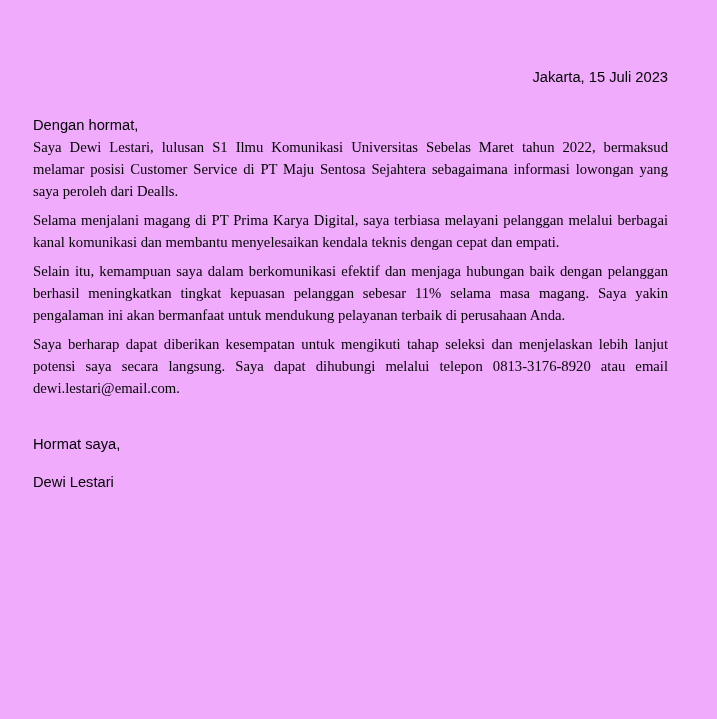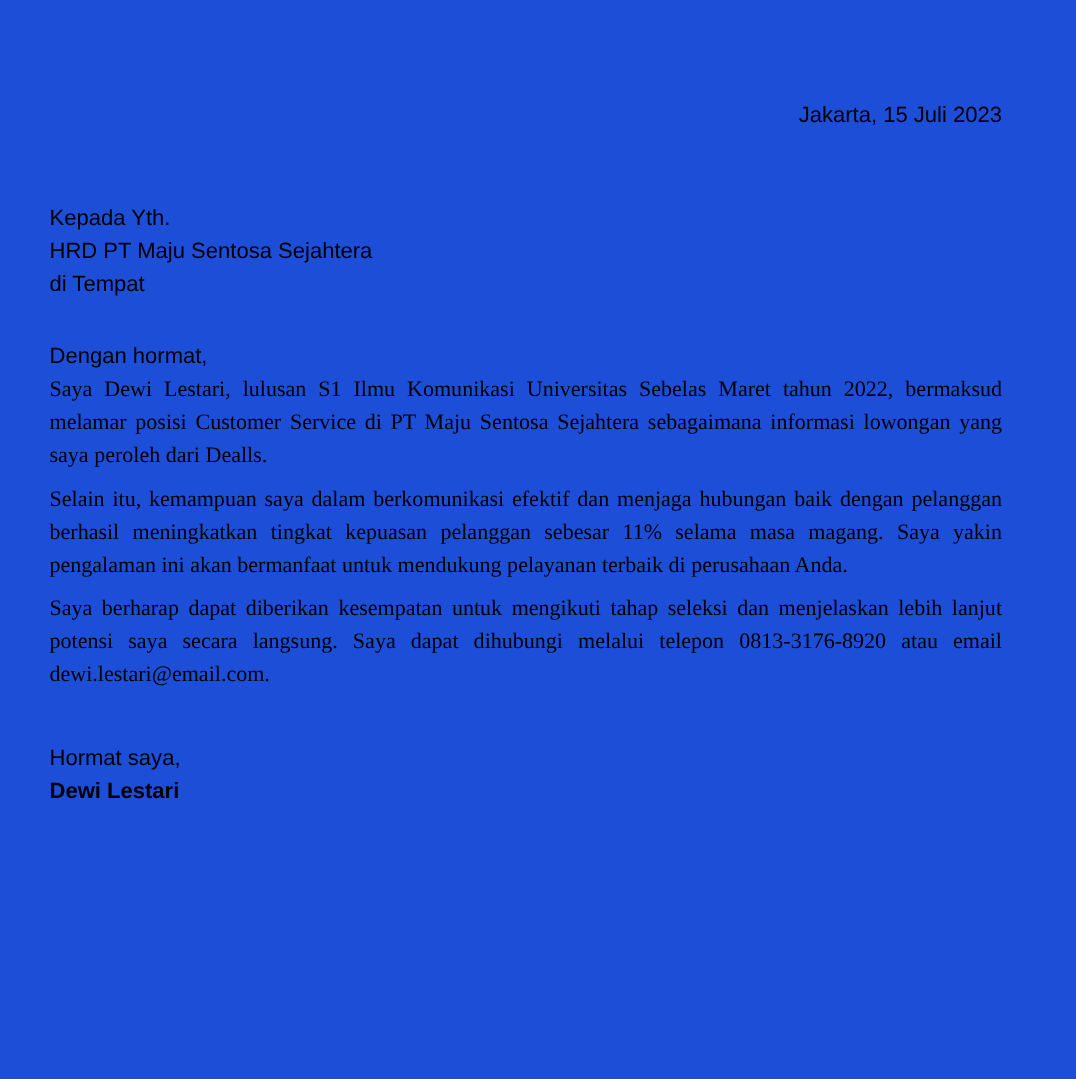--- a/index.html
+++ b/index.html
@@ -11,21 +11,21 @@
     width: 717px;
     height: 719px;
     overflow: hidden;
     font-family: "Liberation Sans", "DejaVu Sans", sans-serif;
     color: #000000;
   }
   .page {
     box-sizing: border-box;
     width: 717px;
     height: 719px;
-    background: #1d4ed8;
+    background: #f0abfc;
     padding: 66px 49px 0 33px;
   }
   .line {
     font-size: 14.7px;
     line-height: 22px;
     white-space: normal;
   }
   .date {
     text-align: right;
   }
@@ -41,40 +41,36 @@
     margin: 0;
     font-family: Liberation Serif, serif;
   }
   .p-gap {
     margin-top: 7px;
   }
   .closing {
     margin-top: 34px;
   }
   .signature {
-    font-weight: bold;
+    margin-top: 16px;
   }
 </style>
 </head>
 <body>
 
 <div class="page">
 
   <div class="line date">Jakarta, 15 Juli 2023</div>
 
-  <div class="recipient">
-    <div class="line">Kepada Yth.</div>
-    <div class="line">HRD PT Maju Sentosa Sejahtera</div>
-    <div class="line">di Tempat</div>
-  </div>
 
   <div class="line salutation">Dengan hormat,</div>
 
   <div class="line para">Saya Dewi Lestari, lulusan S1 Ilmu Komunikasi Universitas Sebelas Maret tahun 2022, bermaksud melamar posisi Customer Service di PT Maju Sentosa Sejahtera sebagaimana informasi lowongan yang saya peroleh dari Dealls.</div>
 
+  <div class="line para p-gap">Selama menjalani magang di PT Prima Karya Digital, saya terbiasa melayani pelanggan melalui berbagai kanal komunikasi dan membantu menyelesaikan kendala teknis dengan cepat dan empati.</div>
 
   <div class="line para p-gap">Selain itu, kemampuan saya dalam berkomunikasi efektif dan menjaga hubungan baik dengan pelanggan berhasil meningkatkan tingkat kepuasan pelanggan sebesar 11% selama masa magang. Saya yakin pengalaman ini akan bermanfaat untuk mendukung pelayanan terbaik di perusahaan Anda.</div>
 
   <div class="line para p-gap">Saya berharap dapat diberikan kesempatan untuk mengikuti tahap seleksi dan menjelaskan lebih lanjut potensi saya secara langsung. Saya dapat dihubungi melalui telepon 0813-3176-8920 atau email dewi.lestari@email.com.</div>
 
   <div class="line closing">Hormat saya,</div>
 
   <div class="line signature">Dewi Lestari</div>
 
 </div>

